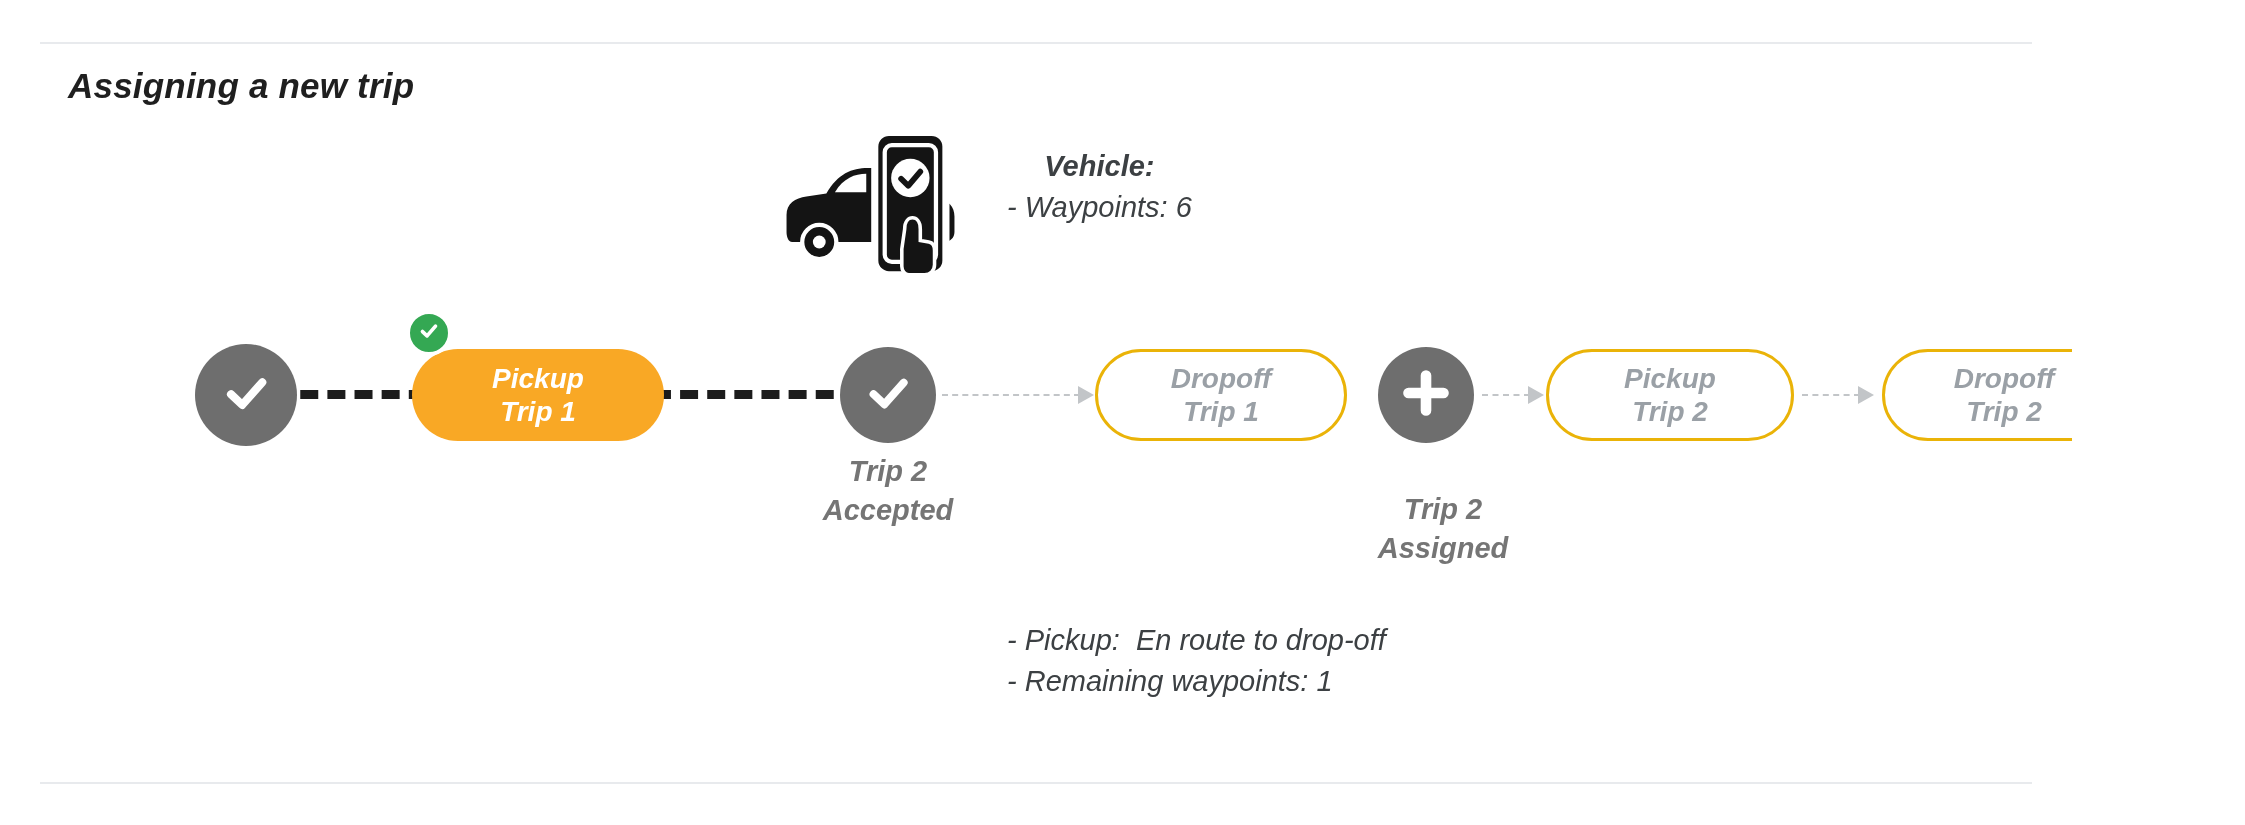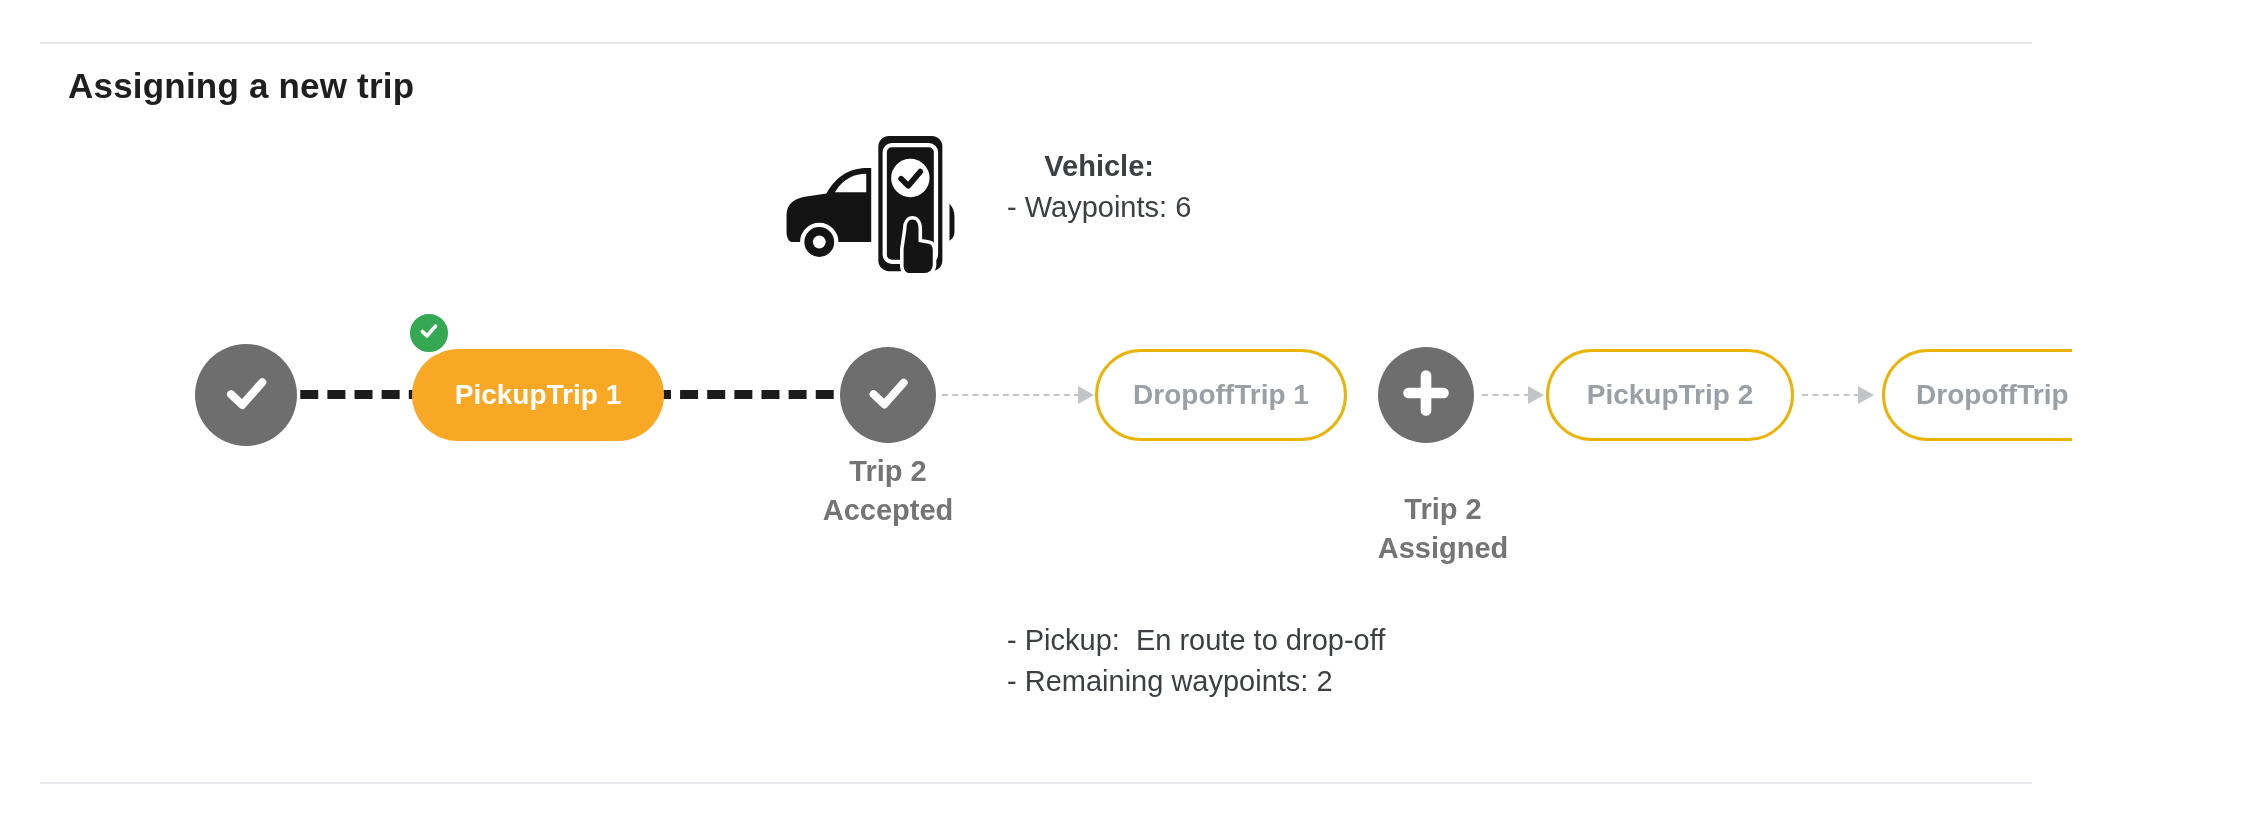--- a/index.html
+++ b/index.html
@@ -5,20 +5,21 @@
   * { margin: 0; padding: 0; box-sizing: border-box; }
   html, body { background: #ffffff; }
   body { font-family: "Liberation Sans", sans-serif; }
 
   .canvas {
     position: relative;
     width: 2072px;
     height: 825px;
     background: #ffffff;
     overflow: hidden;
+    font-style: italic;
   }
 
   .rule {
     position: absolute;
     left: 40px;
     right: 40px;
     height: 2px;
     background: #e8eaed;
   }
   .rule.top { top: 42px; }
@@ -67,21 +68,21 @@
     z-index: 3;
   }
   .node.start { width: 102px; height: 102px; }
 
   
   .pill {
     position: absolute;
     top: 349px;
     height: 92px;
     border-radius: 46px;
-    display: flex; 
+    display: flex; flex-direction: column;
     align-items: center; justify-content: center;
     font-size: 28px; font-weight: 700; line-height: 1.18;
     text-align: center;
     z-index: 3;
   }
   .pill.active { background: #f9a825; color: #ffffff; }
   .pill.upcoming {
     background: #ffffff;
     border: 3px solid #eab308;
     color: #9aa0a6;
@@ -227,17 +228,17 @@
     <span>Trip 2</span>
   </div>
 
   <div class="pill upcoming" style="left:1882px; width:244px;">
     <span>Dropoff</span>
     <span>Trip 2</span>
   </div>
 
   <div class="info trip1-info">
     <div>- Pickup:  En route to drop-off</div>
-    <div>- Remaining waypoints: 2</div>
+    <div>- Remaining waypoints: 1</div>
   </div>
 
 
 </div>
 
 </body></html>

